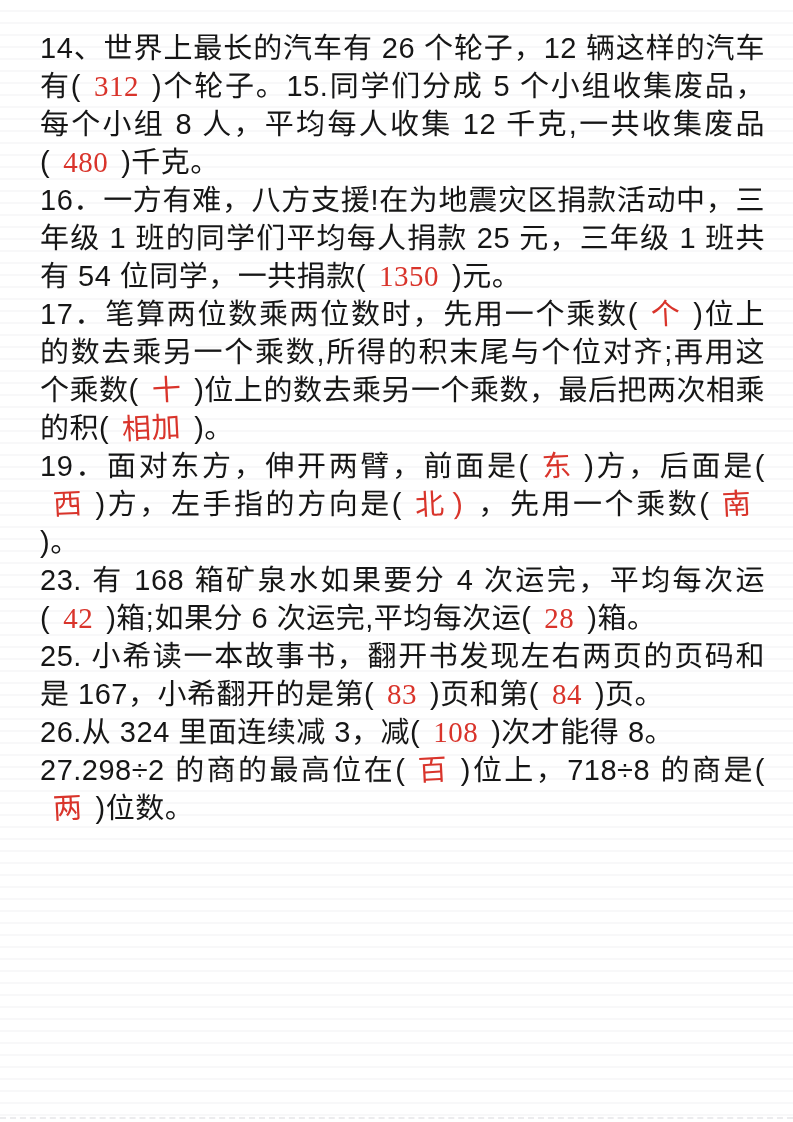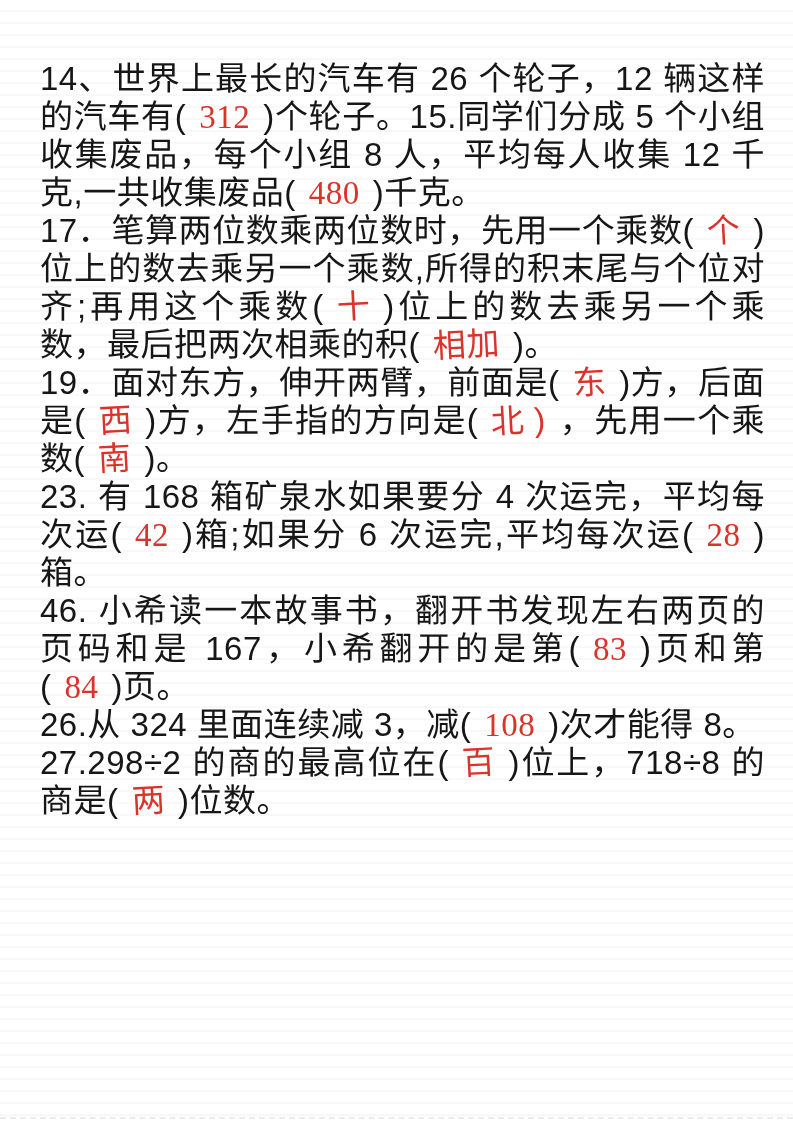--- a/index.html
+++ b/index.html
@@ -18,22 +18,22 @@
     background-image: repeating-linear-gradient(
       180deg,
       #ffffff 0px, #ffffff 10px,
       #f8f8f9 10px, #f8f8f9 12px
     );
     font-family: "Liberation Sans", "DejaVu Sans", sans-serif;
     color: #161616;
   }
   .content {
     box-sizing: border-box;
-    padding: 60px 28px 0 40px;
-    font-size: 33px;
+    padding: 29px 28px 0 40px;
+    font-size: 29px;
     line-height: 38px;
     text-align: justify;
     letter-spacing: 0.5px;
     border-radius: 22px;
   }
   p.q {
     margin: 0;
     padding: 0;
   }
   .seg {
@@ -56,22 +56,23 @@
     bottom: 3px;
     border-top: 2px dashed #ececee;
   }
 </style>
 </head>
 <body>
 
 <div class="page">
   <div class="content">
       <p class="q"><span class="seg">14、世界上最长的汽车有 26 个轮子，12 辆这样的汽车有(</span><span class="seg ans">312</span><span class="seg">)个轮子。15.同学们分成 5 个小组收集废品，每个小组 8 人，平均每人收集 12 千克,一共收集废品(</span><span class="seg ans">480</span><span class="seg">)千克。</span></p>
+      <p class="q"><span class="seg">16．一方有难，八方支援!在为地震灾区捐款活动中，三年级 1 班的同学们平均每人捐款 25 元，三年级 1 班共有 54 位同学，一共捐款(</span><span class="seg ans">1350</span><span class="seg">)元。</span></p>
       <p class="q"><span class="seg">17．笔算两位数乘两位数时，先用一个乘数(</span><span class="seg ans hand">个</span><span class="seg">)位上的数去乘另一个乘数,所得的积末尾与个位对齐;再用这个乘数(</span><span class="seg ans hand">十</span><span class="seg">)位上的数去乘另一个乘数，最后把两次相乘的积(</span><span class="seg ans hand">相加</span><span class="seg">)。</span></p>
       <p class="q"><span class="seg">19．面对东方，伸开两臂，前面是(</span><span class="seg ans hand">东</span><span class="seg">)方，后面是(</span><span class="seg ans hand">西</span><span class="seg">)方，左手指的方向是(</span><span class="seg ans hand">北 )</span><span class="seg">，先用一个乘数(</span><span class="seg ans hand">南</span><span class="seg">)。</span></p>
       <p class="q"><span class="seg">23. 有 168 箱矿泉水如果要分 4 次运完，平均每次运(</span><span class="seg ans">42</span><span class="seg">)箱;如果分 6 次运完,平均每次运(</span><span class="seg ans">28</span><span class="seg">)箱。</span></p>
-      <p class="q"><span class="seg">46. 小希读一本故事书，翻开书发现左右两页的页码和是 167，小希翻开的是第(</span><span class="seg ans">83</span><span class="seg">)页和第(</span><span class="seg ans">84</span><span class="seg">)页。</span></p>
+      <p class="q"><span class="seg">25. 小希读一本故事书，翻开书发现左右两页的页码和是 167，小希翻开的是第(</span><span class="seg ans">83</span><span class="seg">)页和第(</span><span class="seg ans">84</span><span class="seg">)页。</span></p>
       <p class="q"><span class="seg">26.从 324 里面连续减 3，减(</span><span class="seg ans">108</span><span class="seg">)次才能得 8。</span></p>
       <p class="q"><span class="seg">27.298÷2 的商的最高位在(</span><span class="seg ans hand">百</span><span class="seg">)位上，718÷8 的商是(</span><span class="seg ans hand">两</span><span class="seg">)位数。</span></p>
       <p class="q"></p>
     </div>
   <div class="bottom-edge"></div>
 </div>
 
 </body></html>

